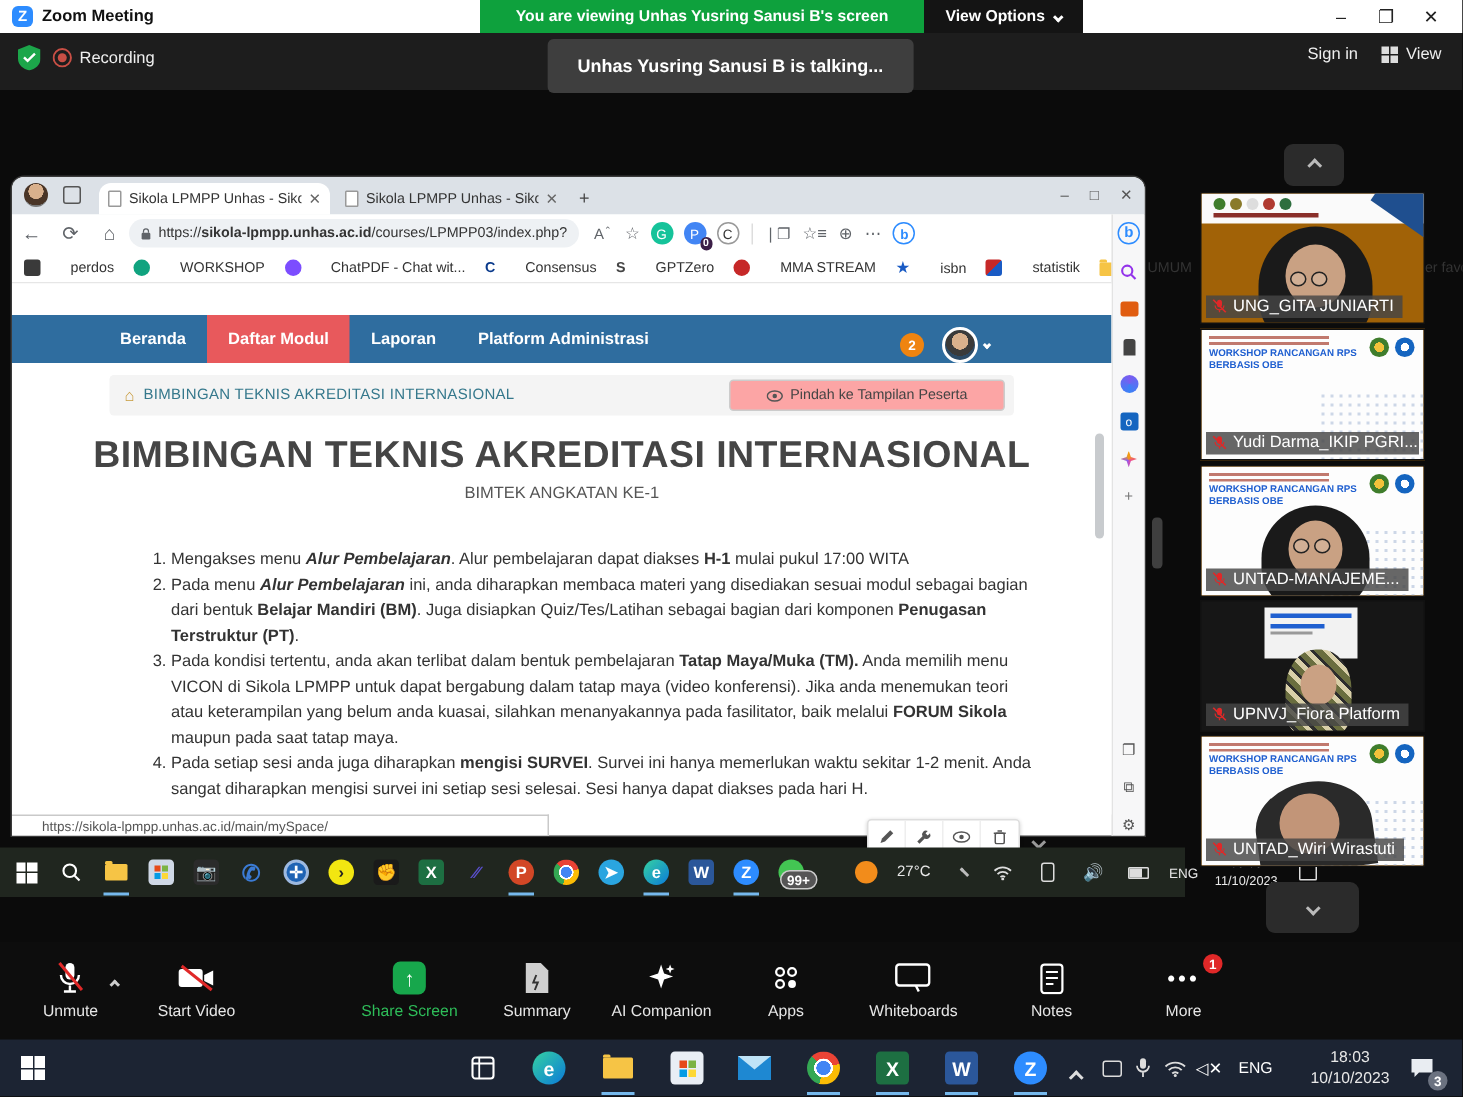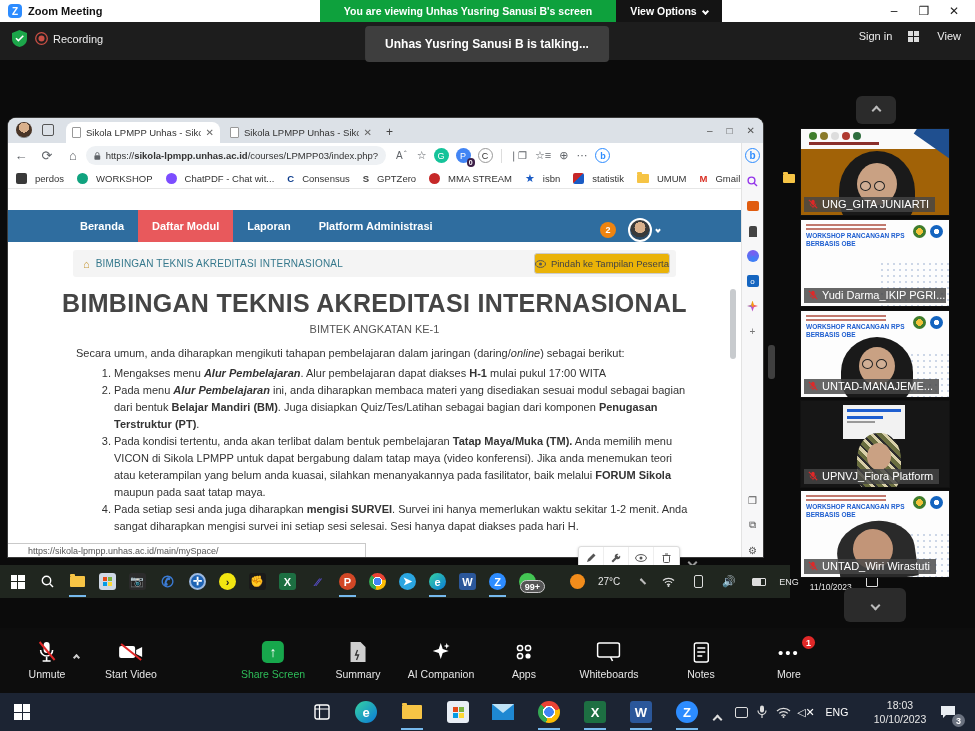--- a/index.html
+++ b/index.html
@@ -28,37 +28,37 @@
   .tab { height:21px; top:4px; border-radius:8px 8px 0 0; display:flex; align-items:center; padding:0 6px; font-size:9.5px; color:#333; gap:5px; }
   .tab .doc { width:9px; height:11px; border:1px solid #999; border-radius:1px; background:#fff; flex:none; }
   .tab .ttl { white-space:nowrap; overflow:hidden; max-width:118px; }
   .tab .x { color:#666; font-size:10px; }
   .btoolbar { left:0; top:25px; width:733px; height:25px; background:#fff; display:flex; align-items:center; }
   .navg { color:#5f6368; font-size:13px; width:26px; text-align:center; }
   .urlpill { width:300px; height:19px; background:#eef1f4; border-radius:10px; display:flex; align-items:center; padding:0 8px; gap:5px; }
   .url { font-size:9.5px; color:#333; white-space:nowrap; overflow:hidden; }
   .exticon { width:15px; height:15px; border-radius:50%; font-size:9px; color:#fff; display:flex; align-items:center; justify-content:center; margin-left:7px; flex:none; }
   .bookbar { left:0; top:50px; width:733px; height:21px; background:#fff; border-bottom:1px solid #e6e6e6; display:flex; align-items:center; padding-left:8px; gap:13px; }
-  .bk { font-size:9.5px; color:#333; display:flex; align-items:center; gap:8px; white-space:nowrap; }
+  .bk { font-size:9.5px; color:#333; display:flex; align-items:flex-end; gap:20px; white-space:nowrap; }
   .bkic { width:11px; height:11px; border-radius:2px; flex:none; }
   .folder { width:12px; height:9px; background:#f6c445; border-radius:1px; position:relative; flex:none; }
   .folder:before { content:""; position:absolute; top:-2px; left:0; width:5px; height:2px; background:#f6c445; border-radius:1px 1px 0 0; }
   .edgeside { right:0; top:25px; width:22px; height:414px; background:#f7f7f8; border-left:1px solid #e3e3e3; display:flex; flex-direction:column; align-items:center; padding-top:5px; gap:11px; }
   .sic { width:14px; height:14px; display:flex; align-items:center; justify-content:center; font-size:10px; color:#555; flex:none; }
 
   
   .pageview { left:0; top:71px; width:733px; height:354px; background:#fff; overflow:hidden; }
   .sik-nav { left:0; top:21px; width:733px; height:32px; background:#2f6d9f; display:flex; align-items:center; padding-left:58px; }
   .sik-nav .ni { color:#fff; font-size:11px; font-weight:bold; padding:0 14px; height:32px; display:flex; align-items:center; }
   .sik-nav .ni.active { background:#e8595c; }
   .badge2 { width:16px; height:16px; border-radius:50%; background:#ef8410; color:#fff; font-size:9px; font-weight:bold; display:flex; align-items:center; justify-content:center; }
   .avatarring { width:24px; height:24px; border-radius:50%; border:2px solid #fff; background:radial-gradient(circle at 50% 38%, #d9b08c 0 34%, #3a3a3a 35% 60%, #2c4a66 61%); }
   .crumb { left:65px; top:61px; width:603px; height:27px; background:#f4f4f4; border-radius:3px; display:flex; align-items:center; padding:0 10px; }
   .crumbtxt { color:#35788c; font-size:10px; letter-spacing:.2px; }
-  .switchbtn { position:absolute; right:6px; top:3px; height:21px; background:#eab308; border:1px solid #ccc; border-radius:3px; font-size:9.5px; color:#444; display:flex; align-items:center; gap:5px; padding:0 0; }
+  .switchbtn { position:absolute; right:6px; top:3px; height:21px; background:#fca5a5; border:1px solid #ccc; border-radius:3px; font-size:9.5px; color:#444; display:flex; align-items:center; gap:5px; padding:0 24px; }
   .h1 { left:0; top:100px; width:733px; text-align:center; font-size:25px; color:#454545; font-weight:bold; letter-spacing:.3px; }
   .h2 { left:0; top:134px; width:733px; text-align:center; font-size:11px; color:#555; }
   .intro { left:68px; top:158px; width:600px; font-size:11px; color:#333; }
   .olist { left:92px; top:176px; width:592px; font-size:11px; color:#333; line-height:1.55; }
   .olist ol { margin-left:14px; }
   .statusbar { left:0; bottom:0; width:358px; height:14px; background:#fff; border:1px solid #c9c9c9; border-left:none; border-bottom:none; font-size:9px; color:#555; display:flex; align-items:center; padding-left:20px; }
   .edittools { left:570px; top:428px; height:24px; background:#fff; border:1px solid #ddd; border-radius:3px; box-shadow:0 1px 3px rgba(0,0,0,.2); display:flex; }
   .edittools .cell { width:25px; height:22px; display:flex; align-items:center; justify-content:center; border-right:1px solid #eee; color:#555; }
   .pgscroll { left:722px; top:100px; width:6px; height:70px; background:#c8cbce; border-radius:3px; }
 
@@ -139,21 +139,21 @@
     <svg width="13" height="13" viewBox="0 0 13 13">
         <circle cx="6.5" cy="6.5" r="5.8" fill="none" stroke="#c94f45" stroke-width="1.3"></circle>
         <circle cx="6.5" cy="6.5" r="3" fill="#c94f45"></circle>
       </svg>
     <span class="bar2txt">Recording</span>
   </span>
 </div>
 <div class="ab toast">Unhas Yusring Sanusi B is talking...</div>
 <div class="ab f" style="right:14px;top:30px;gap:16px;z-index:21;">
   <span class="bar2txt">Sign in</span>
-  <span class="f" style="gap:18px;">
+  <span class="f" style="gap:5px;">
     <span style="display:grid;grid-template-columns:5px 5px;grid-template-rows:5px 5px;gap:1px;">
         <i style="background:#ddd;"></i>
         <i style="background:#ddd;"></i>
         <i style="background:#ddd;"></i>
         <i style="background:#ddd;"></i>
       </span>
     <span class="bar2txt">View</span>
   </span>
 </div>
 
@@ -306,21 +306,20 @@
         <svg width="11" height="8" viewBox="0 0 11 8">
             <ellipse cx="5.5" cy="4" rx="5" ry="3.4" fill="none" stroke="#555"></ellipse>
             <circle cx="5.5" cy="4" r="1.5" fill="#555"></circle>
           </svg>
         <span>Pindah ke Tampilan Peserta</span>
       </span>
     </div>
 
     <div class="ab h1">BIMBINGAN TEKNIS AKREDITASI INTERNASIONAL</div>
     <div class="ab h2">BIMTEK ANGKATAN KE-1</div>
-    <div class="ab intro" id="course-intro"><span>Secara umum, anda diharapkan mengikuti tahapan pembelajaran dalam jaringan (daring/</span><span style="font-style: italic;">online</span><span>) sebagai berikut:</span></div>
     <div class="ab olist">
         <ol id="course-list">
           <li><span>Mengakses menu </span><b style="font-style: italic;">Alur Pembelajaran</b><span>. Alur pembelajaran dapat diakses </span><b>H-1</b><span> mulai pukul 17:00 WITA</span></li>
           <li><span>Pada menu </span><b style="font-style: italic;">Alur Pembelajaran</b><span> ini, anda diharapkan membaca materi yang disediakan sesuai modul sebagai bagian dari bentuk </span><b>Belajar Mandiri (BM)</b><span>. Juga disiapkan Quiz/Tes/Latihan sebagai bagian dari komponen </span><b>Penugasan Terstruktur (PT)</b><span>.</span></li>
           <li><span>Pada kondisi tertentu, anda akan terlibat dalam bentuk pembelajaran </span><b>Tatap Maya/Muka (TM).</b><span> Anda memilih menu VICON di Sikola LPMPP untuk dapat bergabung dalam tatap maya (video konferensi). Jika anda menemukan teori atau keterampilan yang belum anda kuasai, silahkan menanyakannya pada fasilitator, baik melalui </span><b>FORUM Sikola</b><span> maupun pada saat tatap maya.</span></li>
           <li><span>Pada setiap sesi anda juga diharapkan </span><b>mengisi SURVEI</b><span>. Survei ini hanya memerlukan waktu sekitar 1-2 menit. Anda sangat diharapkan mengisi survei ini setiap sesi selesai. Sesi hanya dapat diakses pada hari H.</span></li>
         </ol>
       </div>
 
     <div class="ab pgscroll"></div>

